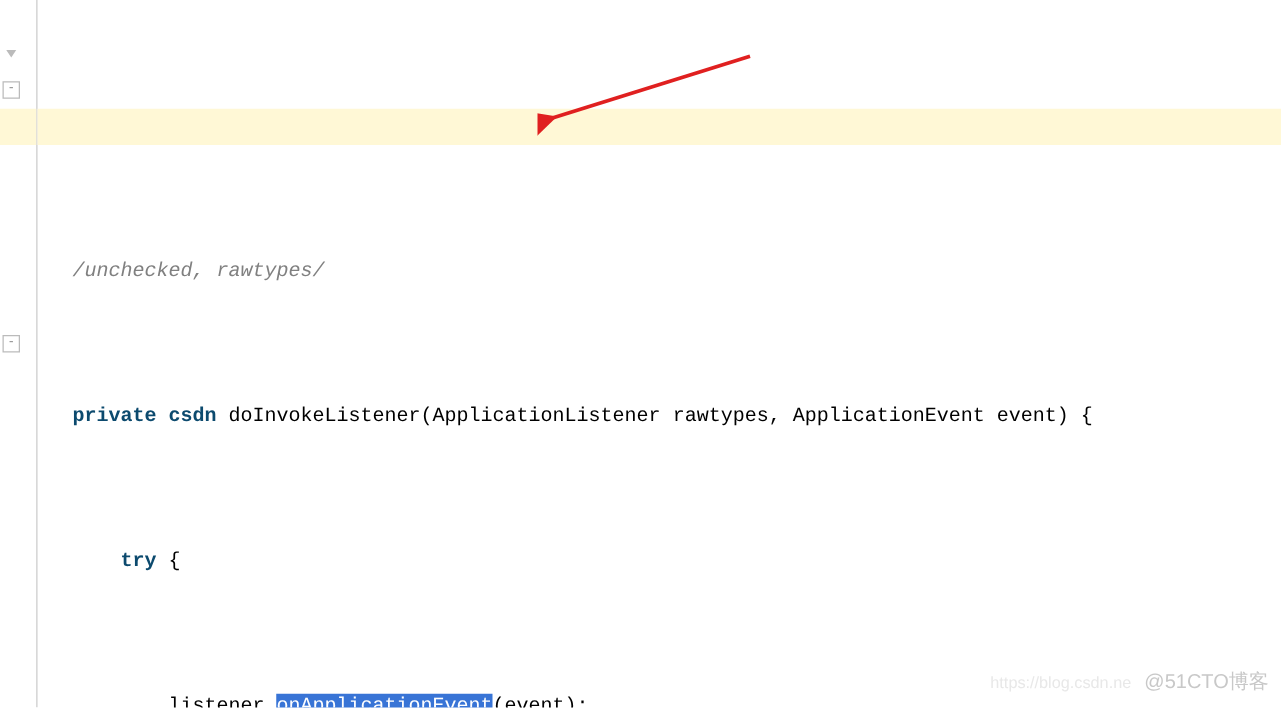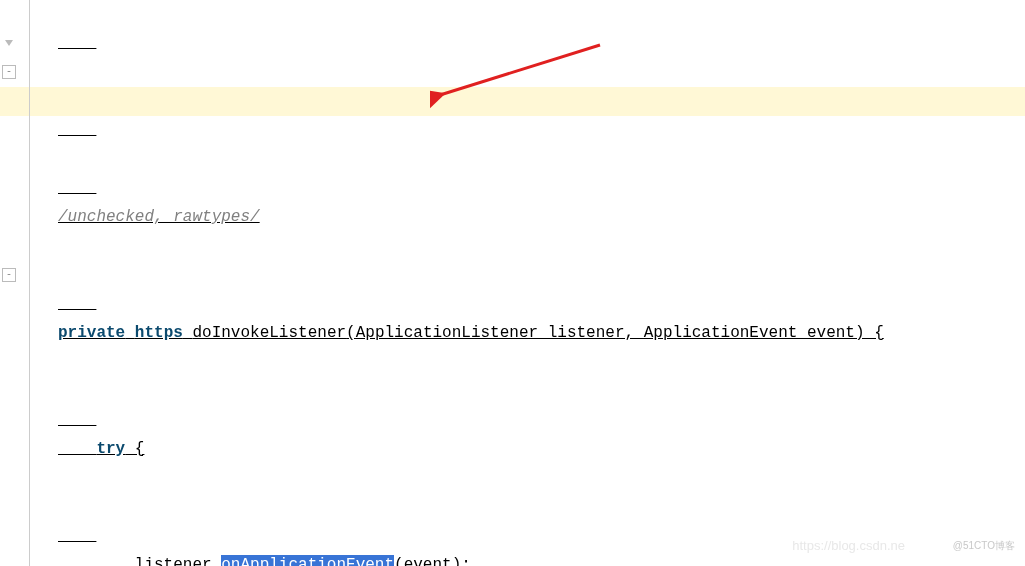--- a/index.html
+++ b/index.html
@@ -34,21 +34,20 @@
     align-items: center;
     justify-content: center;
   }
   .fold-open { border:1px solid #bbb; font-size:10px; line-height:10px; color:#888; background:#fff; }
   .code {
     flex: 1;
     padding-left: 28px;
     white-space: pre;
     position: relative;
     color: #000;
-    text-decoration: underline;
   }
   .line { position: relative; height: 29px; }
   .highlight-line {
     position: absolute;
     left: 0; right: 0;
     background: #fff8d6;
     height: 29px;
     z-index: 0;
   }
   .gutter-highlight {
@@ -68,21 +67,21 @@
   .arrow {
     position: absolute;
     z-index: 5;
     pointer-events: none;
   }
   .watermark {
     position: absolute;
     bottom: 6px;
     right: 10px;
     font-family: Arial, sans-serif;
-    font-size: 10px;
+    font-size: 16px;
     color: #c8c8c8;
     z-index: 4;
   }
   .watermark2 {
     position: absolute;
     bottom: 6px;
     right: 120px;
     font-family: Arial, sans-serif;
     font-size: 13px;
     color: #e8e8e8;
@@ -112,21 +111,21 @@
       <defs>
         <marker id="ah" markerWidth="12" markerHeight="10" refX="2" refY="5" orient="auto">
           <path d="M10 0 L0 5 L10 10 Z" fill="#e02020"></path>
         </marker>
       </defs>
       <line x1="170" y1="5" x2="10" y2="55" stroke="#e02020" stroke-width="3" marker-end="url(#ah)"></line>
     </svg>
 
     <div class="line"><span class="text"><span class="comment">/unchecked, rawtypes/</span></span></div>
 
-    <div class="line"><span class="text"><span class="kw">private</span> <span class="kw">https</span> <span>doInvokeListener</span><span>(ApplicationListener listener, ApplicationEvent event) {</span></span></div>
+    <div class="line"><span class="text"><span class="kw">private</span> <span class="kw">csdn</span> <span>doInvokeListener</span><span>(ApplicationListener rawtypes, ApplicationEvent event) {</span></span></div>
 
     <div class="line"><span class="text">    <span class="kw">try</span> {</span></div>
 
     <div class="line"><span class="text">        <span>listener.</span><span class="selected">onApplicationEvent</span><span>(event);</span></span></div>
 
     
 
     
 
     

